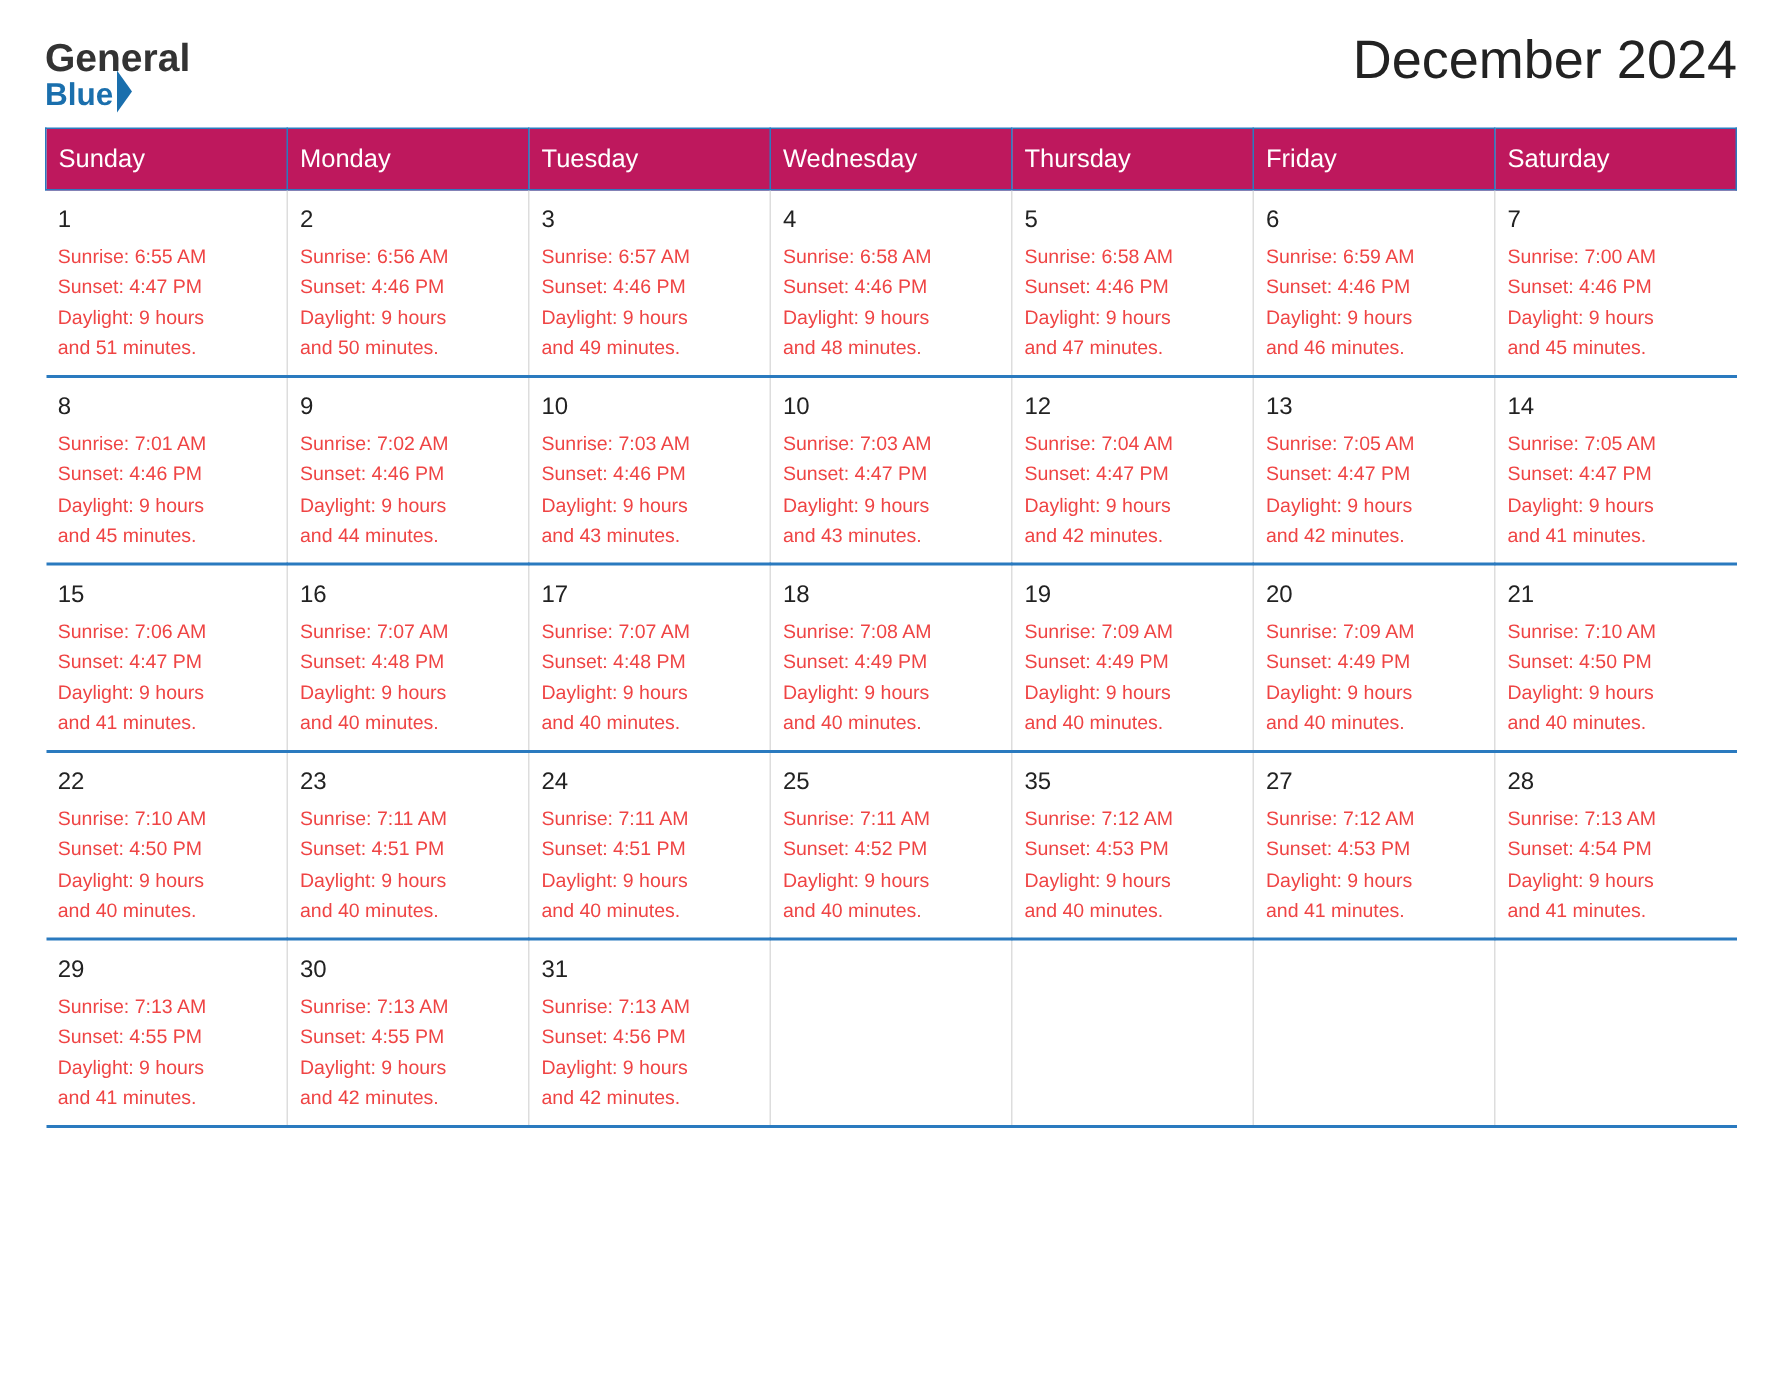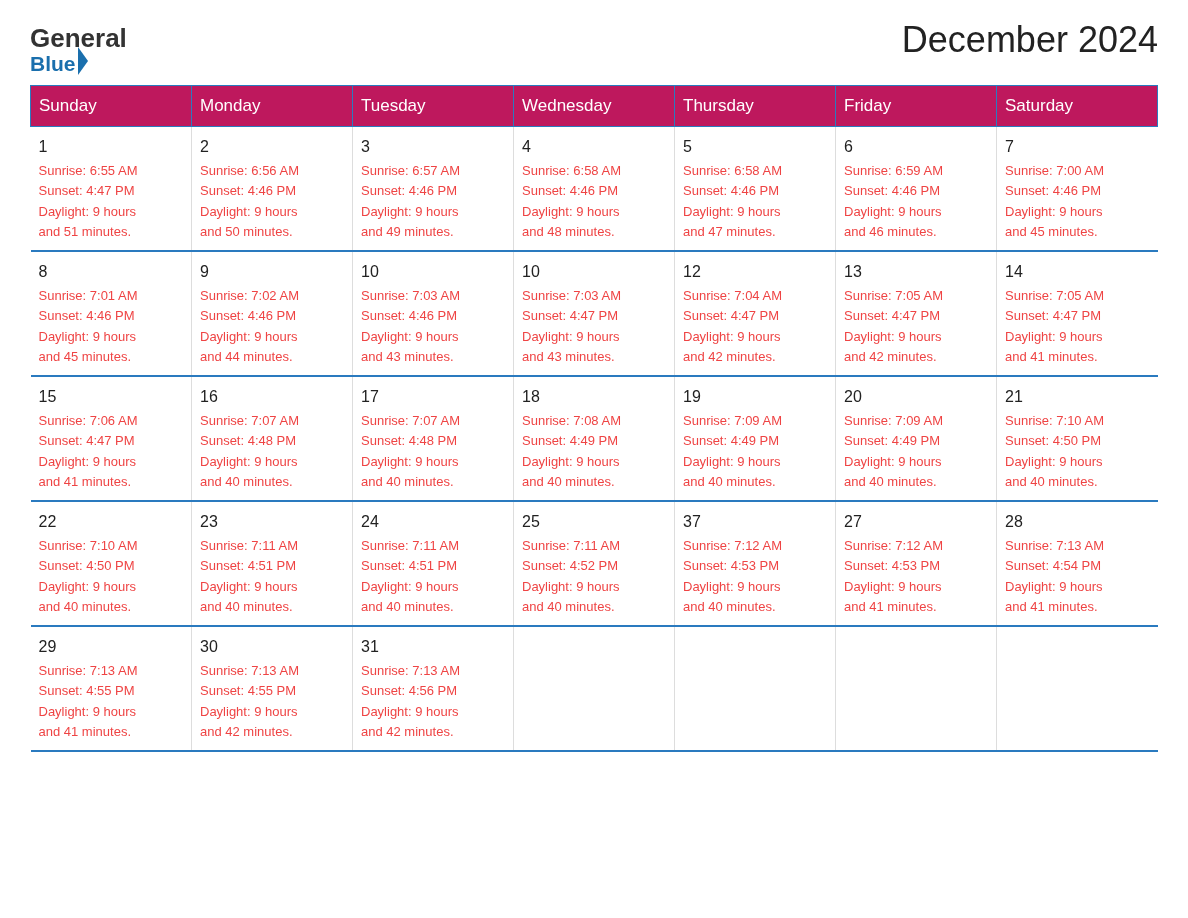--- a/index.html
+++ b/index.html
@@ -189,21 +189,21 @@
       </tr>
       <tr>
         <td><span class="day-num">22</span>
 <span class="day-info">Sunrise: 7:10 AM<br>Sunset: 4:50 PM<br>Daylight: 9 hours<br>and 40 minutes.</span></td>
         <td><span class="day-num">23</span>
 <span class="day-info">Sunrise: 7:11 AM<br>Sunset: 4:51 PM<br>Daylight: 9 hours<br>and 40 minutes.</span></td>
         <td><span class="day-num">24</span>
 <span class="day-info">Sunrise: 7:11 AM<br>Sunset: 4:51 PM<br>Daylight: 9 hours<br>and 40 minutes.</span></td>
         <td><span class="day-num">25</span>
 <span class="day-info">Sunrise: 7:11 AM<br>Sunset: 4:52 PM<br>Daylight: 9 hours<br>and 40 minutes.</span></td>
-        <td><span class="day-num">37</span>
+        <td><span class="day-num">35</span>
 <span class="day-info">Sunrise: 7:12 AM<br>Sunset: 4:53 PM<br>Daylight: 9 hours<br>and 40 minutes.</span></td>
         <td><span class="day-num">27</span>
 <span class="day-info">Sunrise: 7:12 AM<br>Sunset: 4:53 PM<br>Daylight: 9 hours<br>and 41 minutes.</span></td>
         <td><span class="day-num">28</span>
 <span class="day-info">Sunrise: 7:13 AM<br>Sunset: 4:54 PM<br>Daylight: 9 hours<br>and 41 minutes.</span></td>
       </tr>
       <tr>
         <td><span class="day-num">29</span>
 <span class="day-info">Sunrise: 7:13 AM<br>Sunset: 4:55 PM<br>Daylight: 9 hours<br>and 41 minutes.</span></td>
         <td><span class="day-num">30</span>

